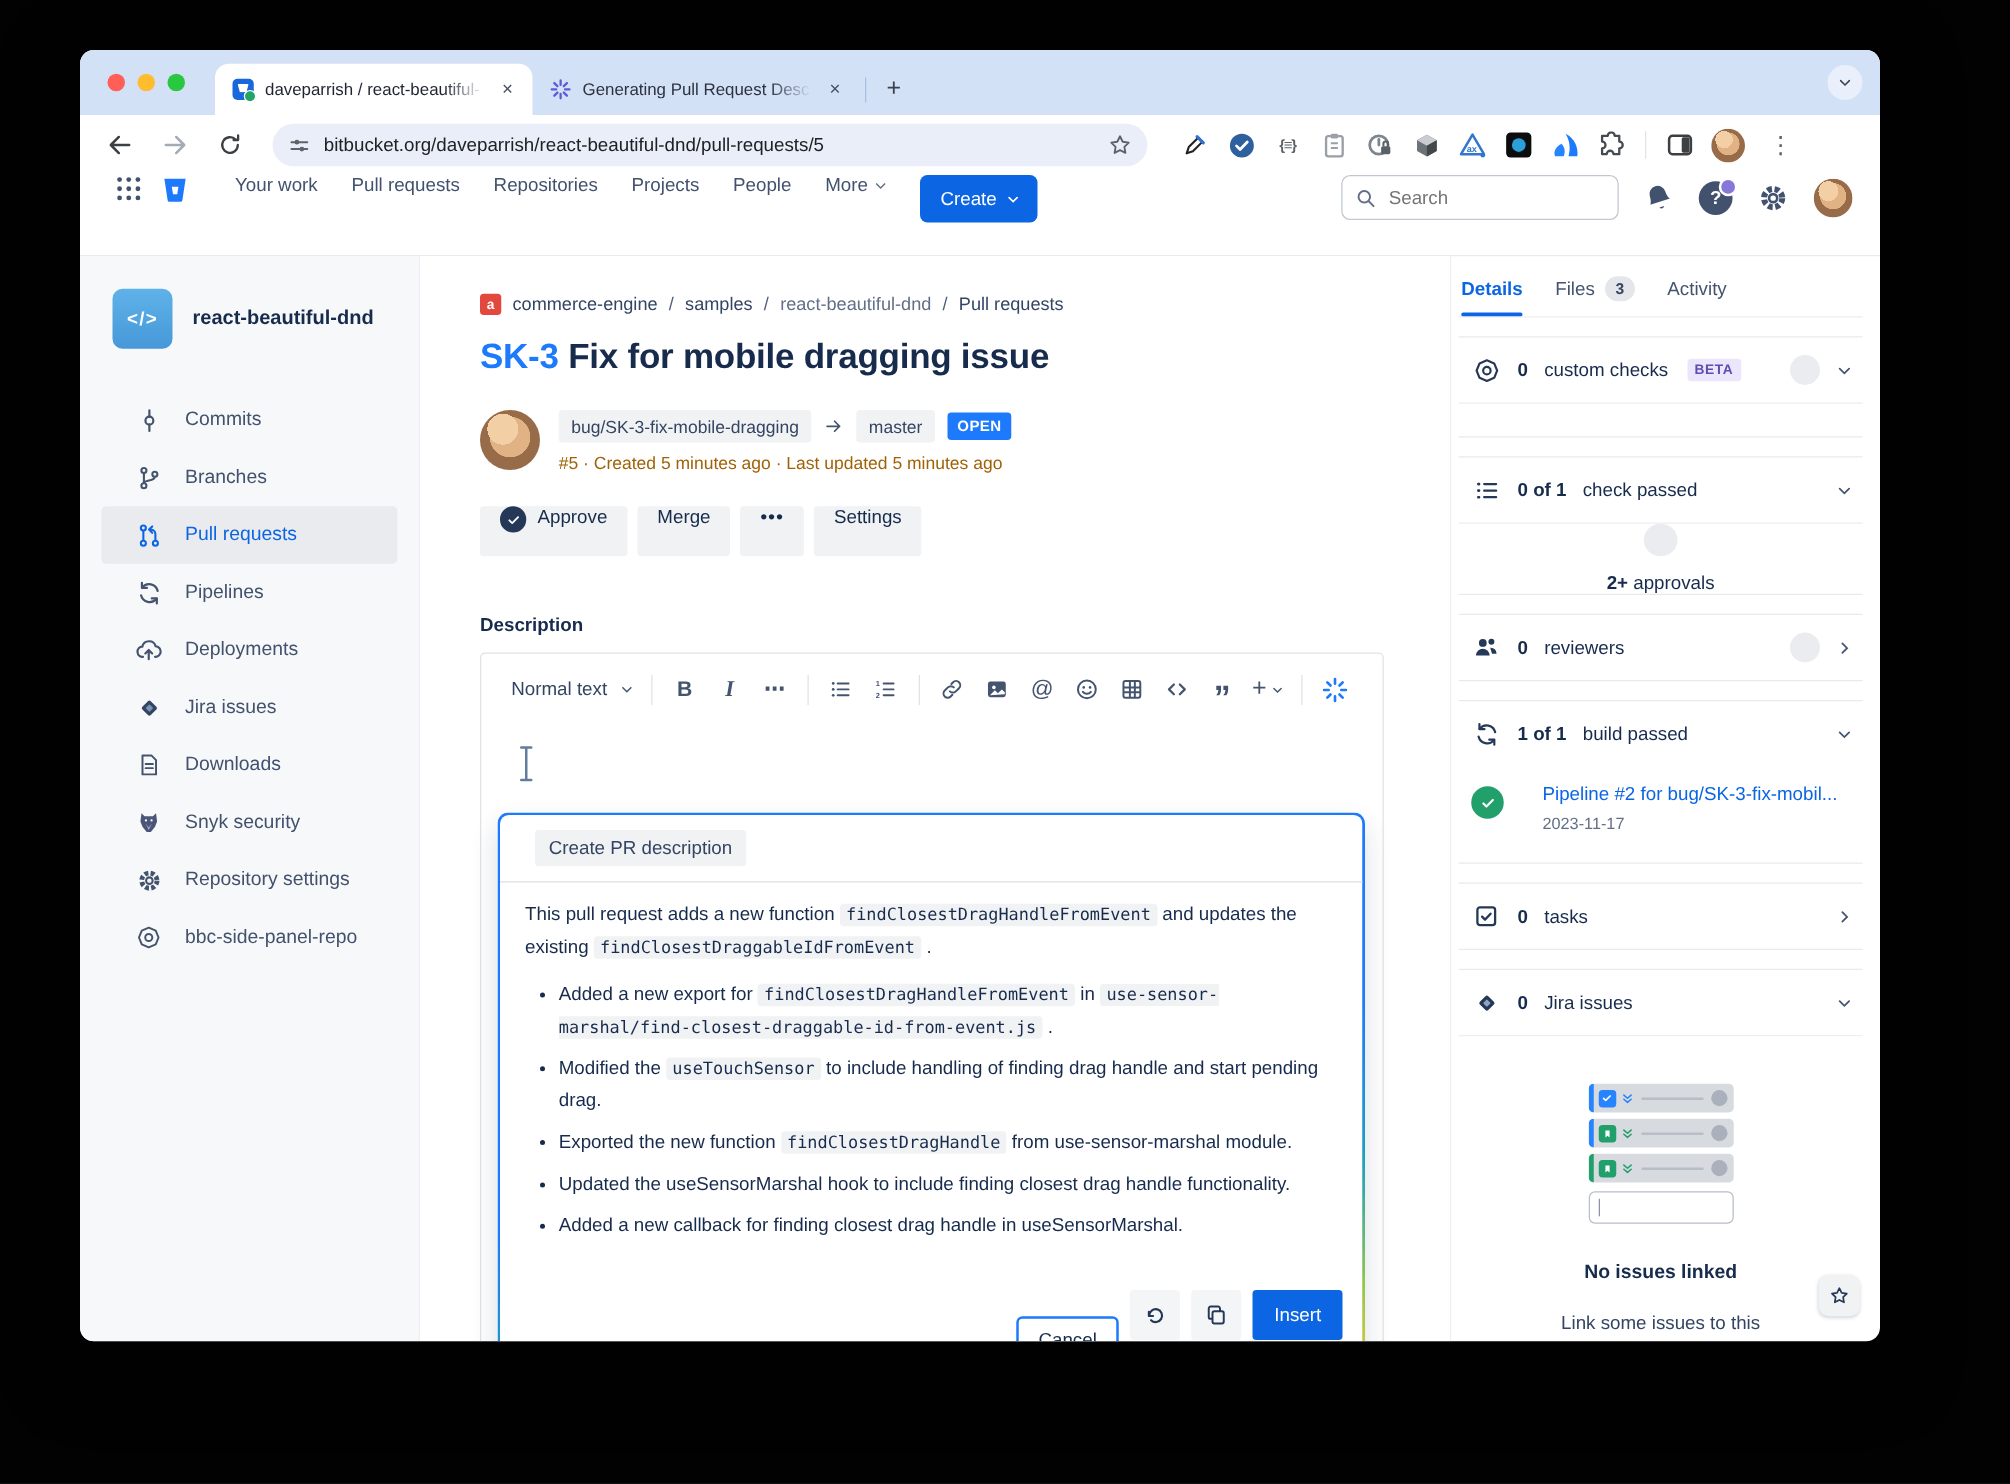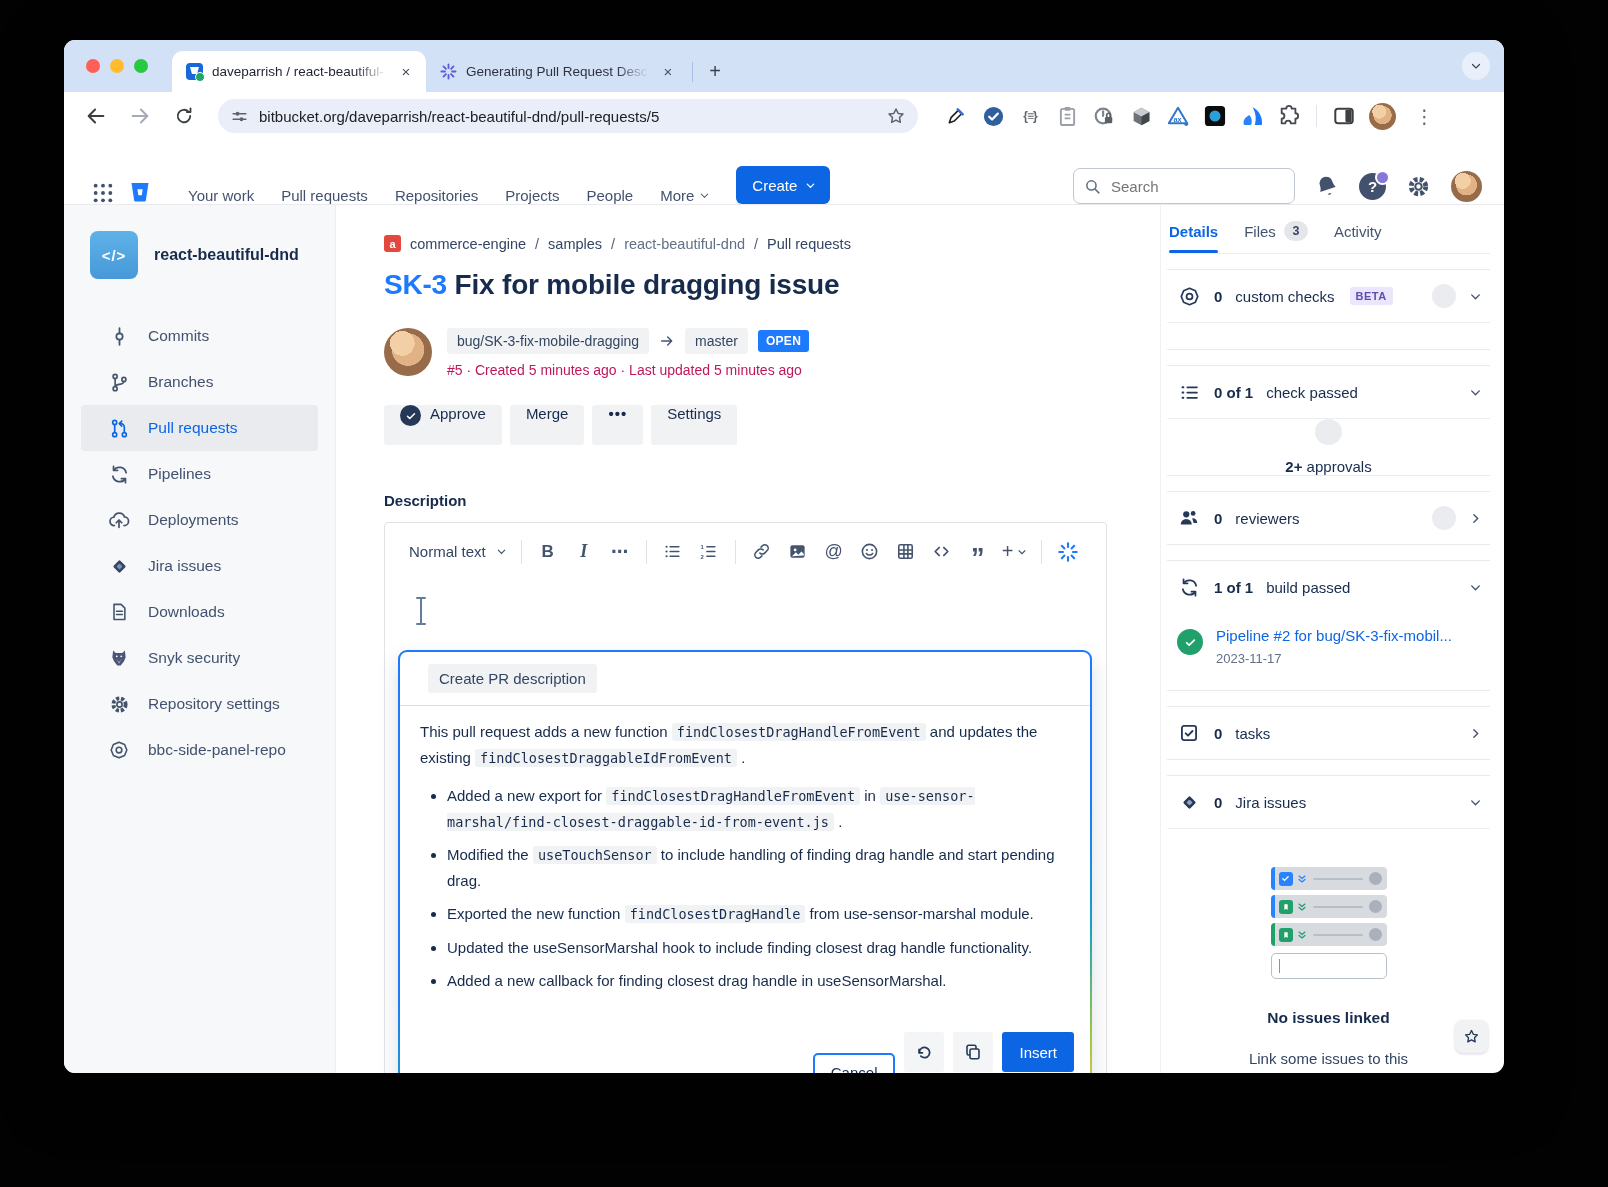--- a/index.html
+++ b/index.html
@@ -38,21 +38,21 @@
   .ext-row{display:flex;align-items:center;gap:13px;margin-left:8px;}
   .ext{width:24px;height:24px;display:flex;align-items:center;justify-content:center;flex:none;}
   .braces-ext{font-size:12px;font-weight:700;color:#5f6368;letter-spacing:-1px;}
   .ext-sep{width:1px;height:22px;background:#dfe3ea;margin:0 2px;}
   .avatar-photo{border-radius:50%;background:
     radial-gradient(circle at 38% 32%,#f2cfa5 0 28%,#c8997038 0),
     radial-gradient(circle at 50% 45%,#e8b98a 0 45%,#8a5f3e 46% 75%,#54402e 76%);}
   .kebab{font-size:19px;color:#5f6368;padding:0 6px;}
 
   
-  .bb-nav{height:65px;background:#fff;border-bottom:1px solid #e8eaee;display:flex;align-items:flex-end;
+  .bb-nav{height:65px;background:#fff;border-bottom:1px solid #e8eaee;display:flex;align-items:flex-start;
     padding:0 22px 0 28px;gap:14px;flex:none;}
   .bb-links{display:flex;align-items:center;gap:27px;margin-left:22px;font-size:15px;font-weight:500;color:#42526e;}
   .bb-link{display:flex;align-items:center;gap:5px;}
   .btn-create{height:38px;background:#0c66e4;color:#fff;font-size:15px;font-weight:500;border-radius:6px;
     display:flex;align-items:center;gap:8px;padding:0 14px 0 16px;margin-left:12px;}
   .nav-right{margin-left:auto;display:flex;align-items:center;gap:20px;}
   .searchbox{width:222px;height:36px;border:1.5px solid #c1c7d0;border-radius:7px;display:flex;align-items:center;
     gap:8px;padding:0 10px;color:#626f86;background:#fff;}
   .searchbox input{border:none;outline:none;font-size:15px;color:#44546f;width:150px;background:transparent;
     font-family:inherit;}
@@ -84,21 +84,21 @@
     font-weight:700;display:flex;align-items:center;justify-content:center;}
   .pr-title{margin-top:17px;font-size:28px;font-weight:600;letter-spacing:-.2px;}
   .pr-title .key{color:#1d7afc;}
   .pr-title .rest{color:#172b4d;}
   .pr-inforow{margin-top:27px;display:flex;gap:15px;}
   .pr-author{width:48px;height:48px;flex:none;}
   .branch-line{display:flex;align-items:center;gap:10px;}
   .chip{background:#f1f2f4;border-radius:3px;padding:5px 10px;font-size:14px;font-weight:500;color:#344563;}
   .open-badge{background:#1d7afc;color:#fff;font-size:12px;font-weight:700;border-radius:3px;padding:4px 8px;
     letter-spacing:.3px;}
-  .pr-meta{margin-top:8px;font-size:14px;color:#be185d;}
+  .pr-meta{margin-top:8px;font-size:14px;color:#a16207;}
   .actions{margin-top:27px;display:flex;gap:8px;}
   .btn{height:40px;background:#f1f2f4;border-radius:3px;display:flex;gap:9px;
     padding:0 16px;font-size:15px;font-weight:500;color:#172b4d;}
   .approve-ic{width:21px;height:21px;border-radius:50%;background:#253858;display:flex;align-items:center;
     justify-content:center;}
   .desc-label{margin-top:47px;font-size:15px;font-weight:700;color:#172b4d;}
   .editor{margin-top:13px;border:1px solid #dfe2e7;border-radius:4px;height:720px;}
   .ed-toolbar{height:57px;display:flex;align-items:center;padding:0 14px 0 20px;color:#44546f;}
   .ed-group{display:flex;align-items:center;gap:4px;}
   .ed-btn{min-width:32px;height:32px;display:flex;align-items:center;justify-content:center;border-radius:3px;
@@ -149,21 +149,21 @@
   .cnt{font-weight:700;}
   .beta{background:#ebe6fc;color:#5e4db2;font-size:11px;font-weight:700;border-radius:3px;padding:3px 6px;
     letter-spacing:.5px;margin-left:2px;}
   .spacer{flex:1;}
   .skel-circle{width:24px;height:24px;border-radius:50%;background:#ebecf0;}
   .chev{color:#44546f;}
   .subdivider{height:1px;background:#eceef1;margin:0;}
   .empty-strip{height:26px;}
   .approvals-row{height:56px;display:flex;align-items:center;gap:13px;padding:0 10px;font-size:15px;color:#172b4d;flex-direction:column;}
   .skel-circle.lg{width:27px;height:27px;}
-  .pipeline-row{display:flex;gap:13px;padding:14px 10px 24px;}
+  .pipeline-row{display:flex;gap:31px;padding:14px 10px 24px;}
   .green-check{width:26px;height:26px;border-radius:50%;background:#22a06b;display:flex;align-items:center;
     justify-content:center;flex:none;margin-top:2px;}
   .pipe-link{font-size:15px;color:#0c66e4;white-space:nowrap;overflow:hidden;max-width:260px;}
   .pipe-date{font-size:13px;color:#626f86;margin-top:7px;}
   .jira-illus{width:116px;margin:38px auto 0;display:flex;flex-direction:column;gap:5px;}
   .j-row{height:23px;background:#d7dade;border-radius:4px;display:flex;align-items:center;gap:4px;
     padding:0 5px 0 0;overflow:hidden;position:relative;}
   .j-bar{width:4px;height:100%;flex:none;}
   .j-ic{width:14px;height:14px;border-radius:3px;display:flex;align-items:center;justify-content:center;flex:none;}
   .j-line{height:2px;flex:1;background:#b8bec8;border-radius:2px;margin:0 2px;}

